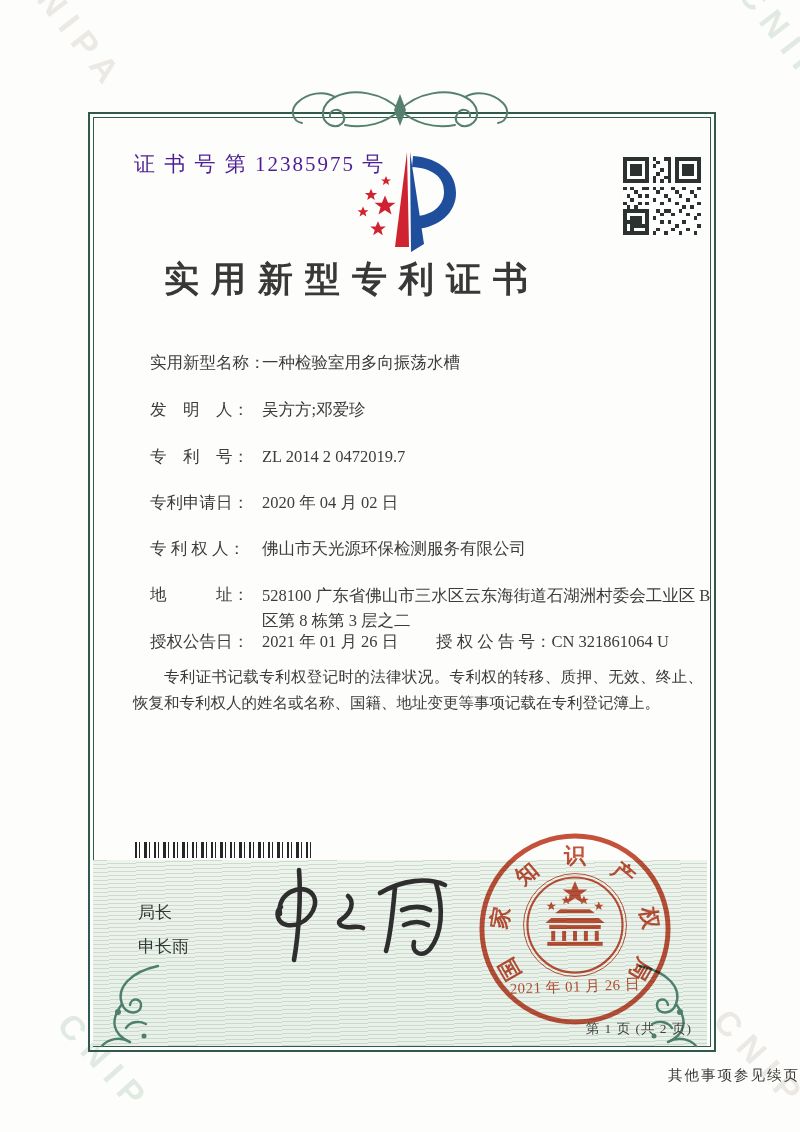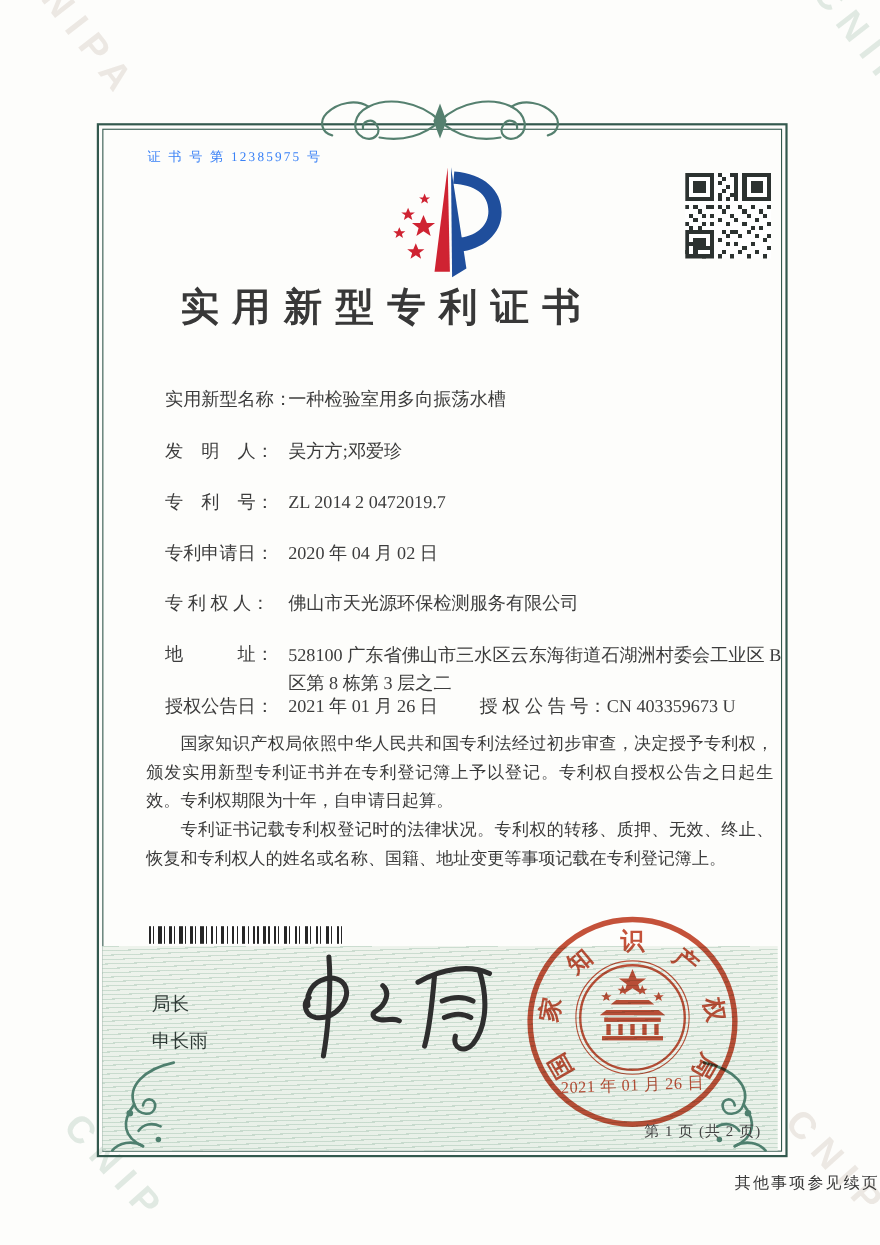--- a/index.html
+++ b/index.html
@@ -11,21 +11,21 @@
   .wm.green{color:#9fbcaa;opacity:.30;}
   
   .frame{position:absolute;left:88px;top:112px;width:624px;height:936px;
          border:2.5px solid #33594e;}
   .frame-inner{position:absolute;left:3px;top:3px;right:3px;bottom:3px;border:1px solid #33594e;}
   
   .band{position:absolute;left:93px;top:860px;width:614px;height:186px;
         background:
           repeating-linear-gradient(178deg, rgba(122,168,142,.30) 0 1px, rgba(255,255,255,0) 1px 4px),
           linear-gradient(#eef3ec,#e8f0e8);}
-  .cert-no{position:absolute;left:134px;top:134px;font-size:12px;letter-spacing:2px;color:#3b82f6;}
+  .cert-no{position:absolute;left:134px;top:150px;font-size:21px;letter-spacing:2px;color:#4c1d95;}
   .logo{position:absolute;left:343px;top:146px;}
   .qr{position:absolute;left:623px;top:157px;}
   .title{position:absolute;left:0;top:256px;width:704px;text-align:center;
          font-size:35px;font-weight:600;letter-spacing:12px;color:#383838;}
   .fields{position:absolute;left:134px;top:351px;width:566px;font-size:16.5px;line-height:24px;}
   .row{position:absolute;left:16px;white-space:nowrap;}
   .lbl{display:inline-block;width:112px;white-space:pre;}
   .row.addr{display:flex;white-space:normal;}
   .row.addr .val{width:452px;line-height:25px;}
   .pair2{position:absolute;left:286px;top:0;white-space:nowrap;}
@@ -160,27 +160,26 @@
     <div class="row" style="top:186px">
       <span class="lbl">专 利 权 人：</span><span>佛山市天光源环保检测服务有限公司</span>
     </div>
     <div class="row addr" style="top:232px">
       <span class="lbl">地　　　址：</span>
         <span class="val">528100 广东省佛山市三水区云东海街道石湖洲村委会工业区 B 区第 8 栋第 3 层之二</span>
     </div>
     <div class="row" style="top:279px">
       <span class="lbl">授权公告日：</span><span>2021 年 01 月 26 日</span>
       <span class="pair2">
-        <span>授 权 公 告 号：</span><span>CN 403359673 U</span>
+        <span>授 权 公 告 号：</span><span>CN 321861064 U</span>
       </span>
     </div>
   </div>
 
   <div class="body-text">
-    <p>国家知识产权局依照中华人民共和国专利法经过初步审查，决定授予专利权，颁发实用新型专利证书并在专利登记簿上予以登记。专利权自授权公告之日起生效。专利权期限为十年，自申请日起算。</p>
     <p>专利证书记载专利权登记时的法律状况。专利权的转移、质押、无效、终止、恢复和专利权人的姓名或名称、国籍、地址变更等事项记载在专利登记簿上。</p>
   </div>
 
   <div class="barcode"></div>
 
   <div class="signatory">
     <div>局长</div>
     <div>申长雨</div>
   </div>
 

